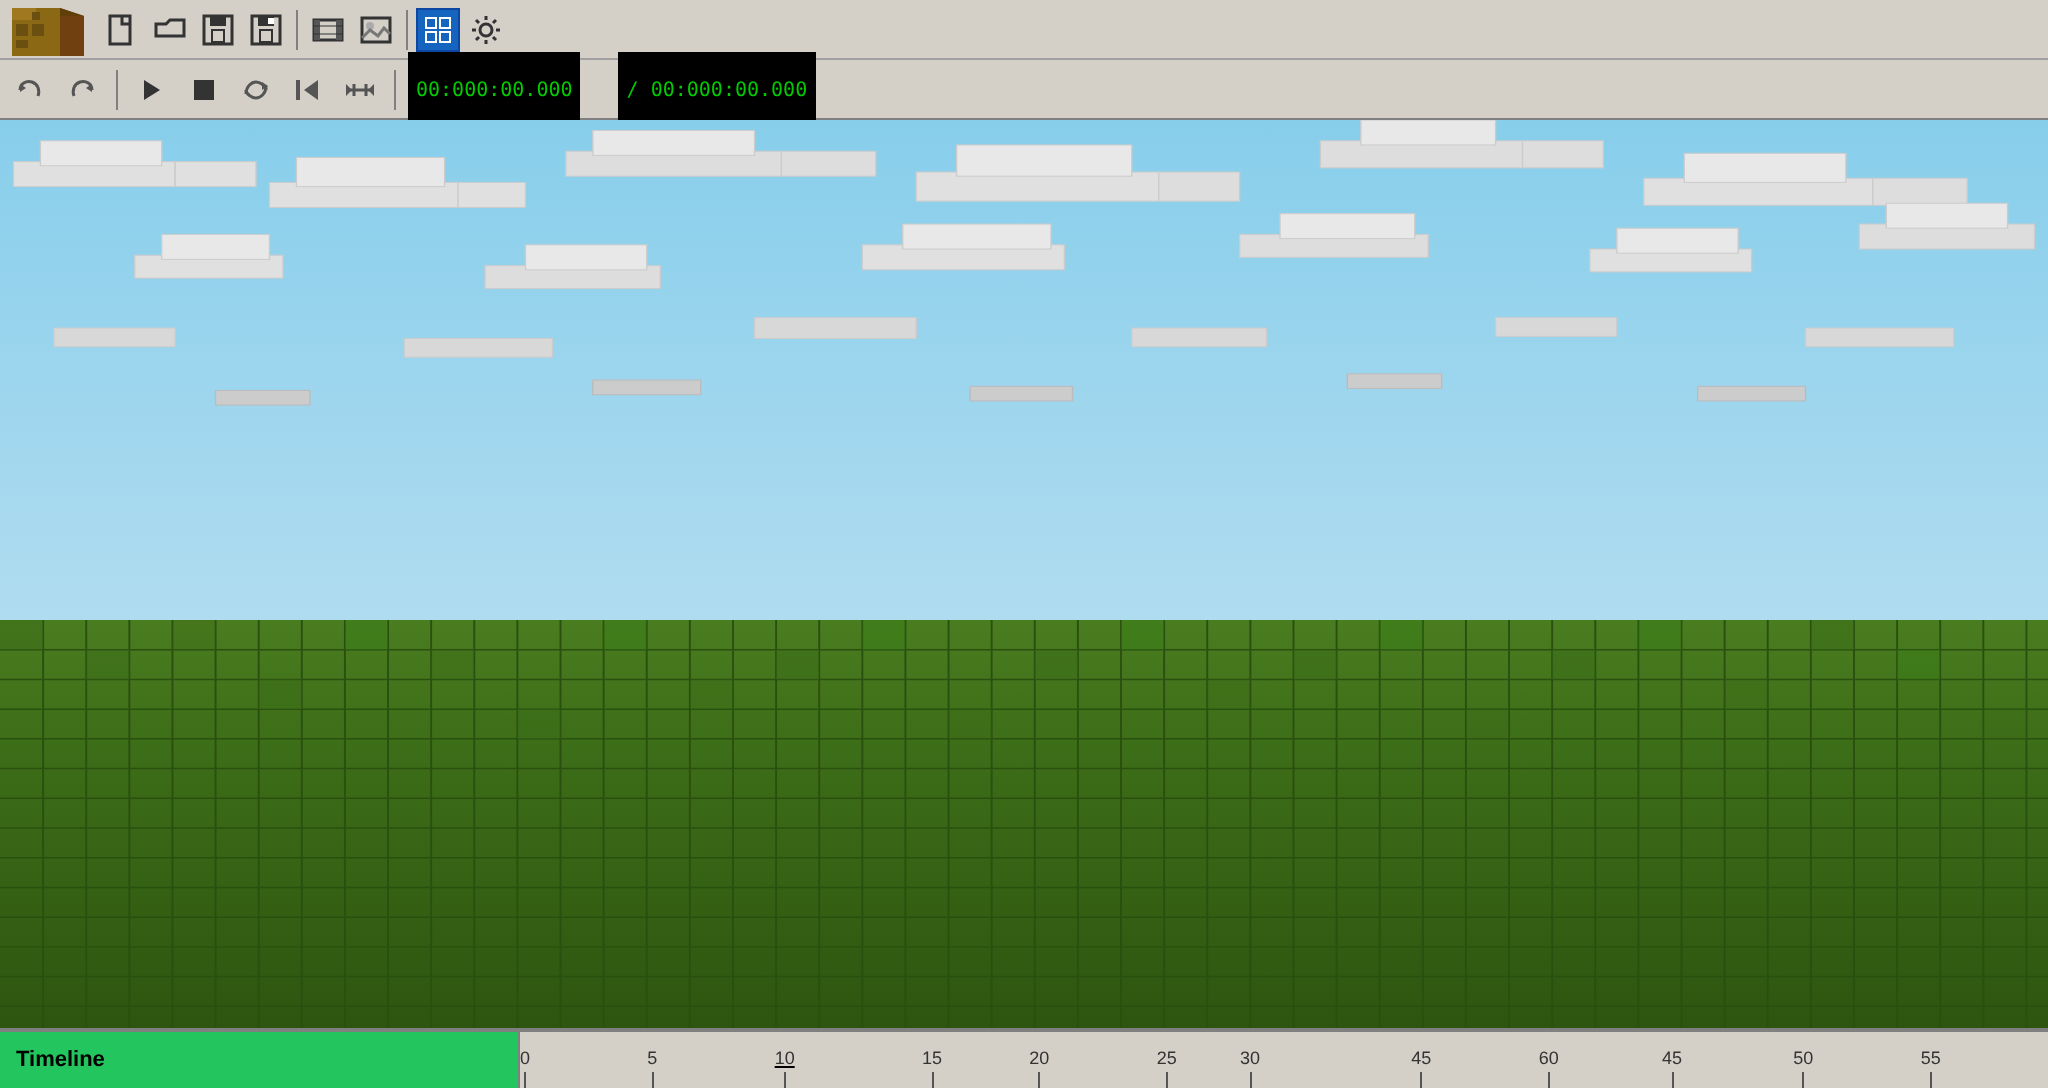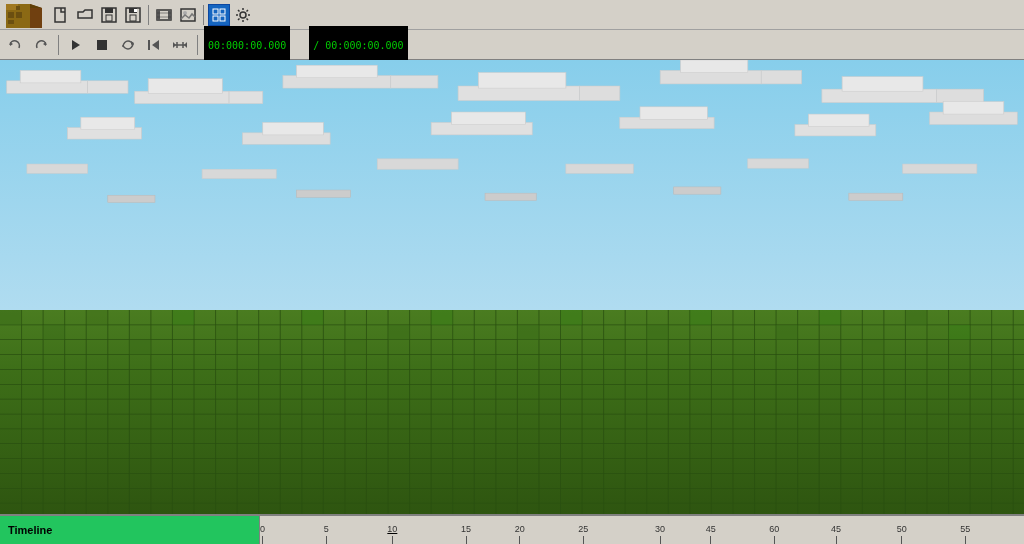--- a/index.html
+++ b/index.html
@@ -533,21 +533,21 @@
         <div class="tick-line"></div>
       </div>
       <div class="timeline-tick" style="left: 254.667px;">
         <span class="tick-label">20</span>
         <div class="tick-line"></div>
       </div>
       <div class="timeline-tick" style="left: 318.333px;">
         <span class="tick-label">25</span>
         <div class="tick-line"></div>
       </div>
-      <div class="timeline-tick" style="left: 395px;">
+      <div class="timeline-tick" style="left: 360px;">
         <span class="tick-label">30</span>
         <div class="tick-line"></div>
       </div>
       <div class="timeline-tick" style="left: 445.667px;">
         <span class="tick-label">45</span>
         <div class="tick-line"></div>
       </div>
       <div class="timeline-tick" style="left: 509.333px;">
         <span class="tick-label">60</span>
         <div class="tick-line"></div>

